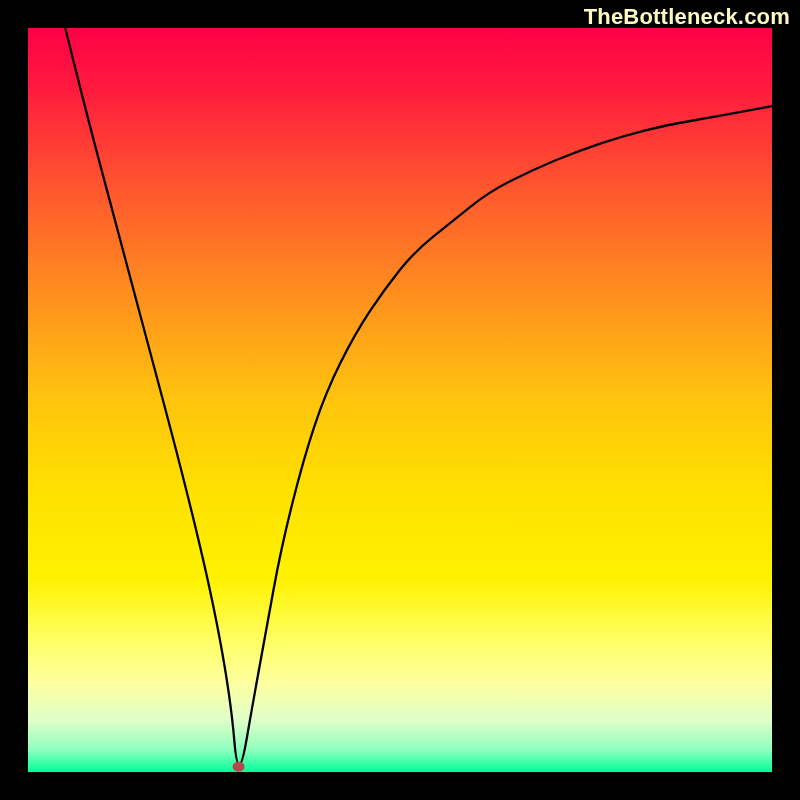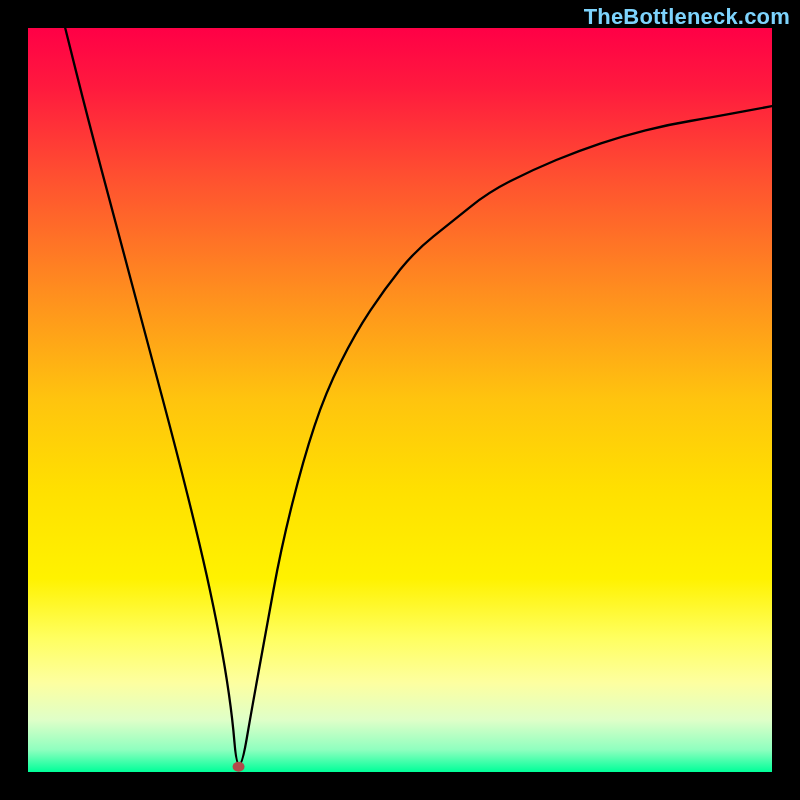--- a/index.html
+++ b/index.html
@@ -14,21 +14,21 @@
   .frame {
     position: relative;
     width: 800px;
     height: 800px;
     background: #000;
   }
   .watermark {
     position: absolute;
     top: 4px;
     right: 10px;
-    color: #7dd3fc;
+    color: #fef9c3;
     font-size: 22px;
     font-weight: 600;
     letter-spacing: 0.2px;
     z-index: 5;
   }
   .plot {
     position: absolute;
     left: 28px;
     top: 28px;
     width: 744px;

